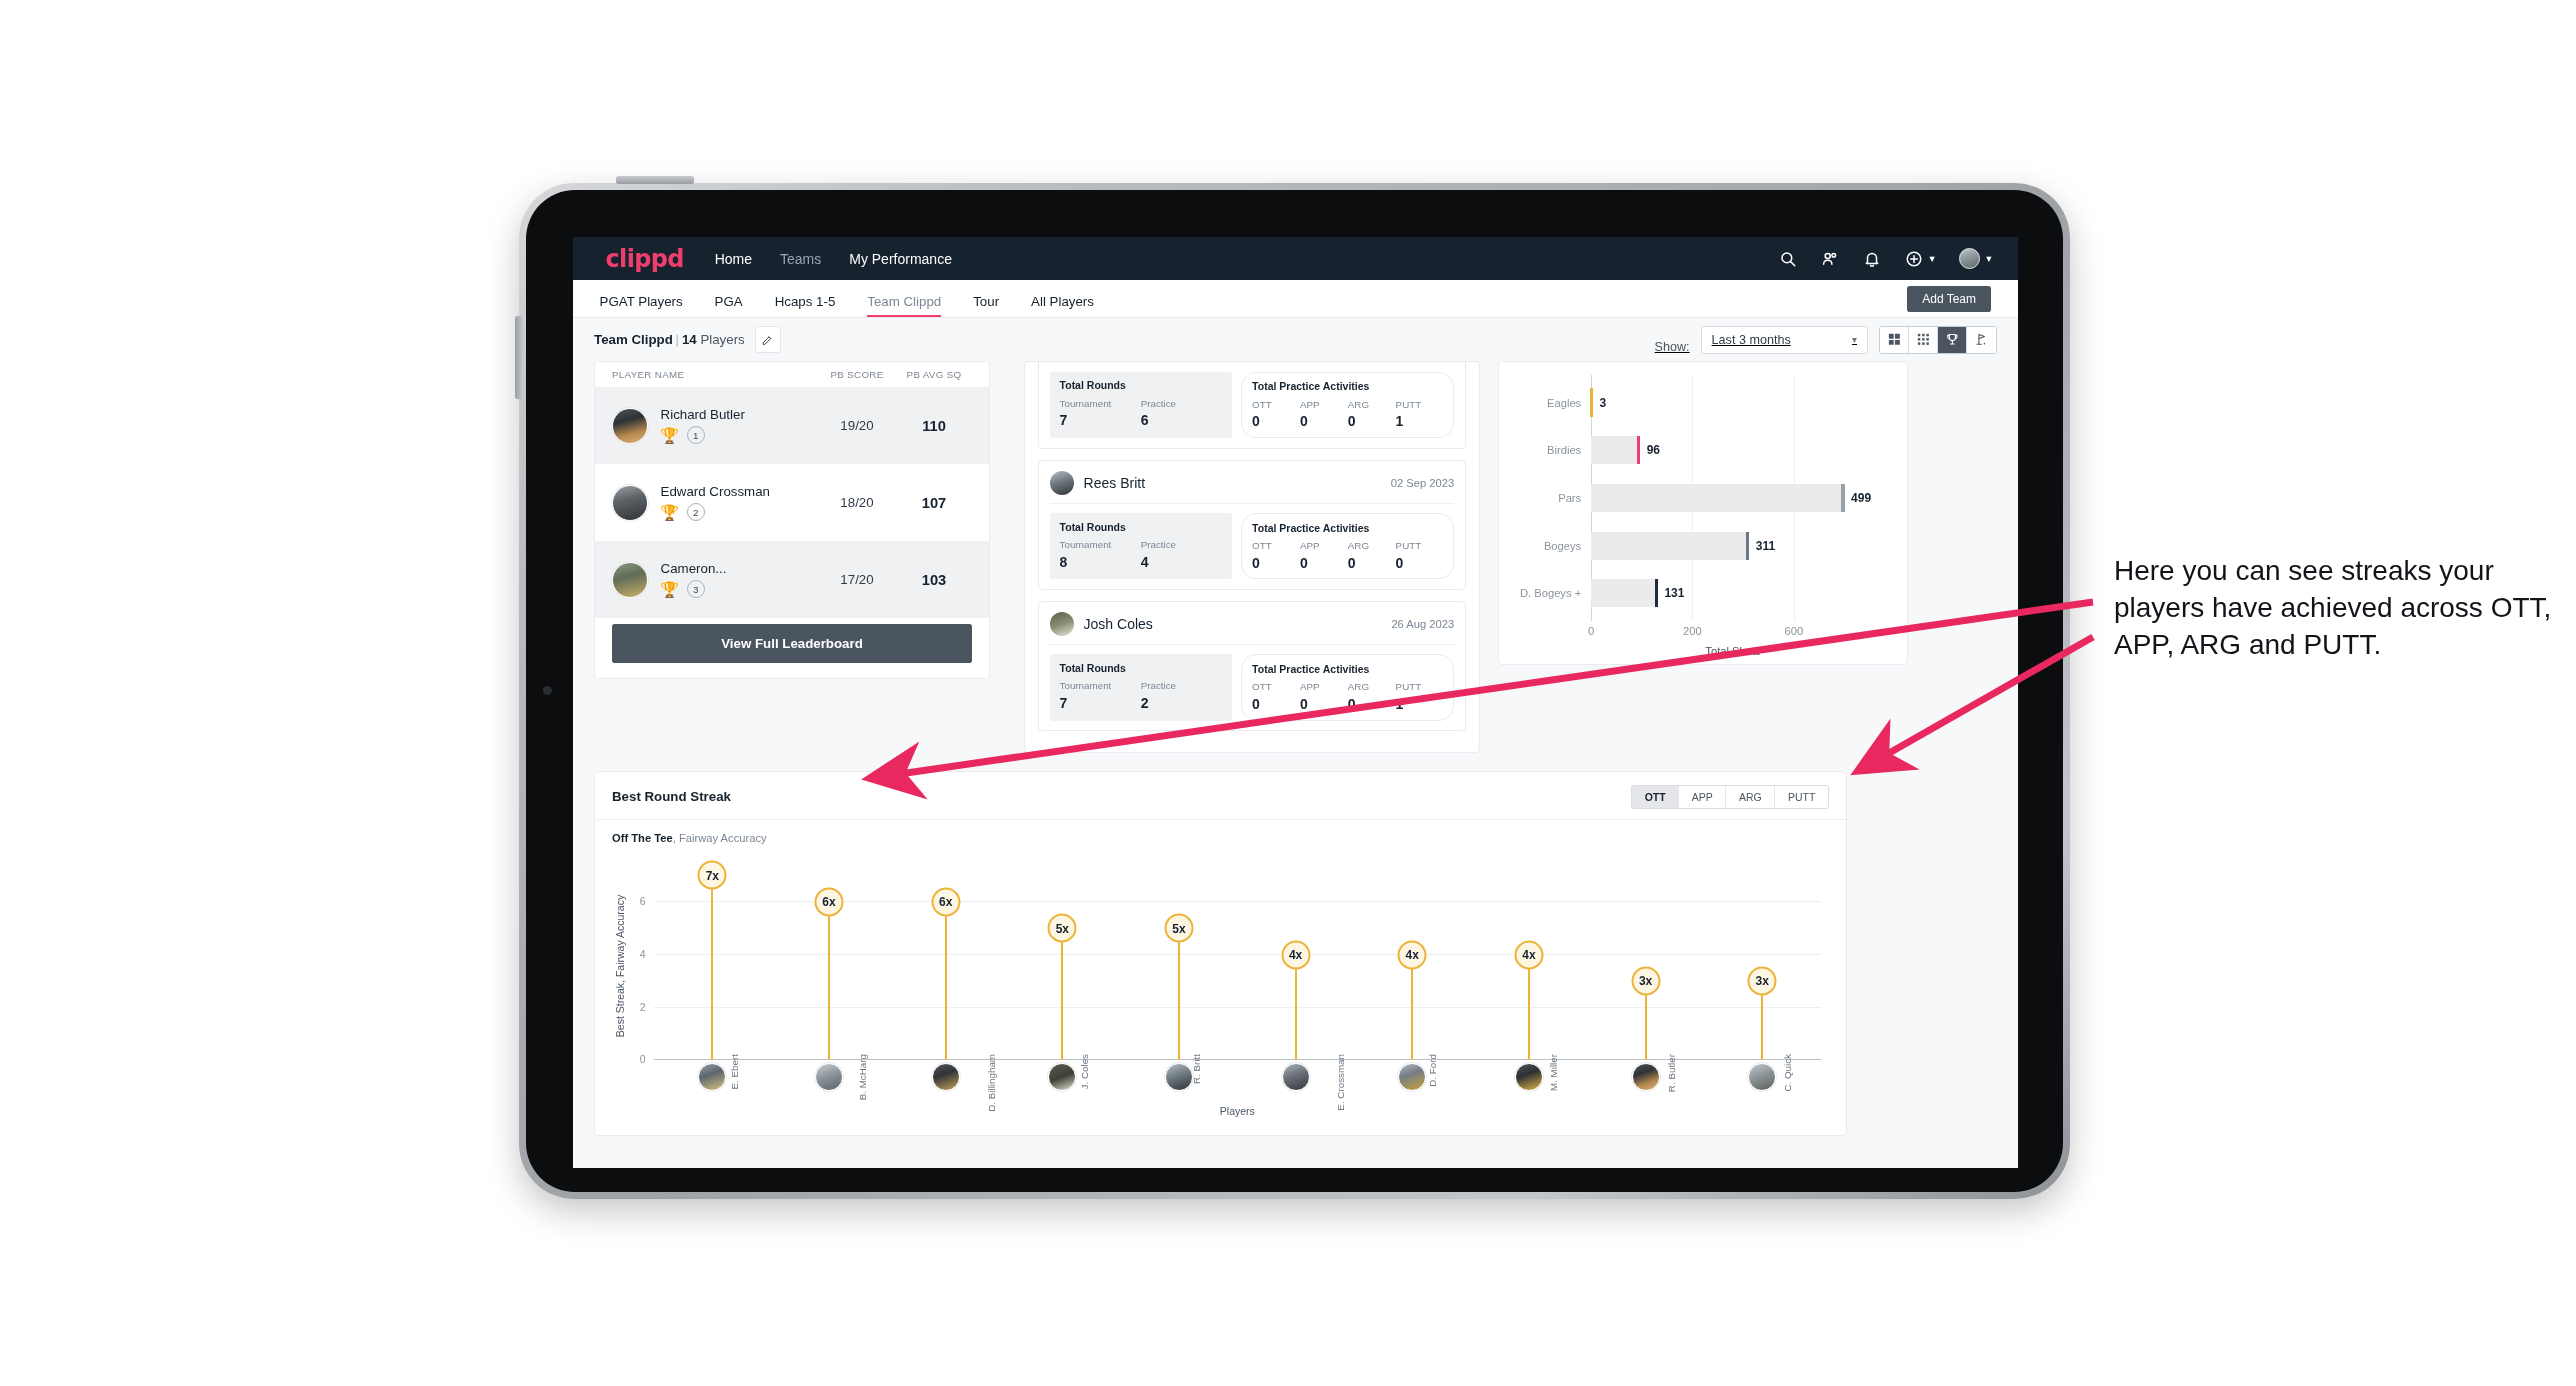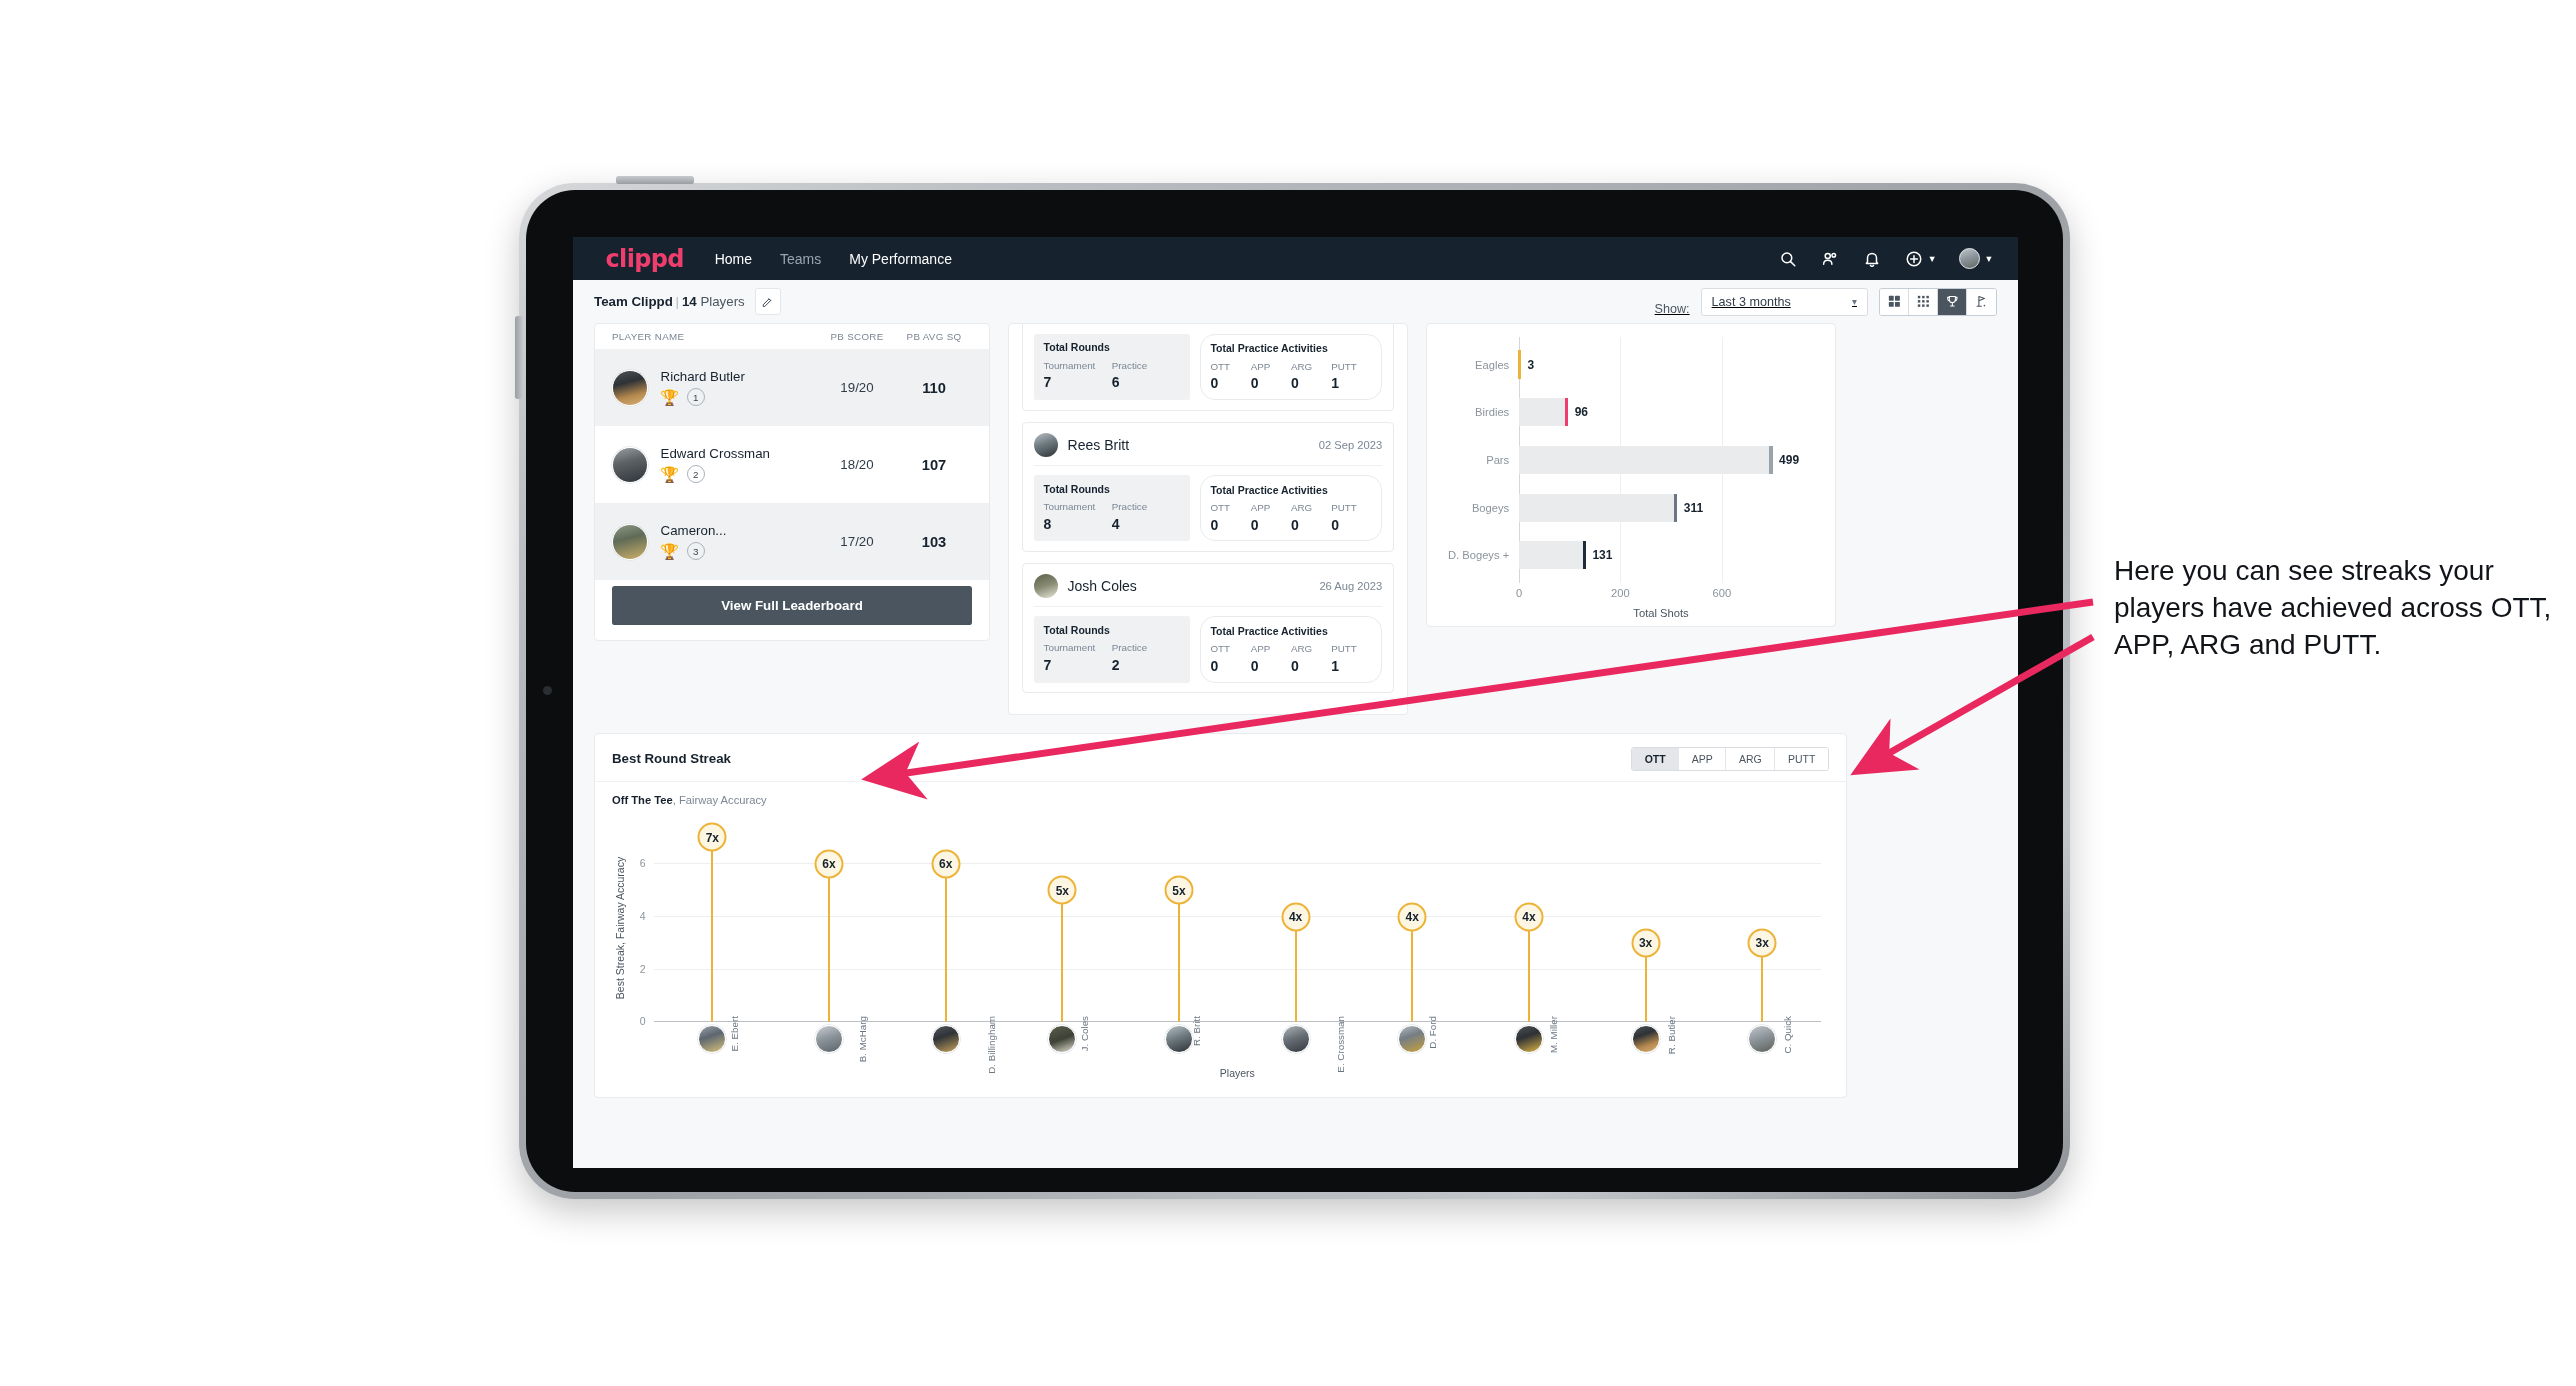--- a/index.html
+++ b/index.html
@@ -179,21 +179,21 @@
   }
   .lb-score { width: 78px; text-align: center; font-size: 13.3px; color: #2f3b47; }
   .lb-sq { width: 76px; text-align: center; font-size: 14.7px; font-weight: 700; color: #16222e; }
   .lb-cta {
     margin: 5.6px 17px 0 17px; background: #4a5560; color: #ffffff;
     font-size: 13.3px; font-weight: 700; text-align: center;
     padding: 12px 0; border-radius: 2.8px; cursor: pointer;
   }
 
   
-  .act-col { width: 400px; padding: 0 12.6px 9.8px 12.6px; }
+  .act-col { width: 456px; padding: 0 12.6px 9.8px 12.6px; margin-left: 16px; }
   .act-card {
     border: 0.7px solid #e8eaed; border-radius: 4.2px;
     padding: 9.8px 11.2px; margin-bottom: 11.2px; background:#fff;
   }
   .act-card:first-child { border-top: none; border-top-left-radius:0; border-top-right-radius:0; }
   .act-head {
     display: flex; align-items: center; padding-bottom: 8.4px;
     border-bottom: 0.7px solid #eef0f2; margin-bottom: 9px;
   }
   .act-ava {
@@ -379,20 +379,31 @@
           </span>
           <span class="chev">▾</span>
         </span>
         <span class="avatar-group">
           <span class="avatar-top"></span>
           <span class="chev">▾</span>
         </span>
       </div>
     </div>
 
+    <div class="tabbar">
+      <div class="tabs">
+        <div class="tab">PGAT Players</div>
+        <div class="tab">PGA</div>
+        <div class="tab">Hcaps 1-5</div>
+        <div class="tab active">Team Clippd</div>
+        <div class="tab">Tour</div>
+        <div class="tab">All Players</div>
+      </div>
+      <button class="add-team-btn">Add Team</button>
+    </div>
 
     <div class="toolbar">
       <div class="team-title">
         <b>Team Clippd</b><span class="sep">|</span><span class="num">14</span> <span class="plain">Players</span>
       </div>
       <div class="edit-btn">
         <svg viewBox="0 0 24 24" fill="none" stroke="#3b4651" stroke-width="1.8">
             <path d="M4 17.5l10.5-10.5 3 3L7 20.5H4v-3z" stroke-linejoin="round"></path>
             <path d="M14.5 7l3 3" stroke-linecap="round"></path>
           </svg>

